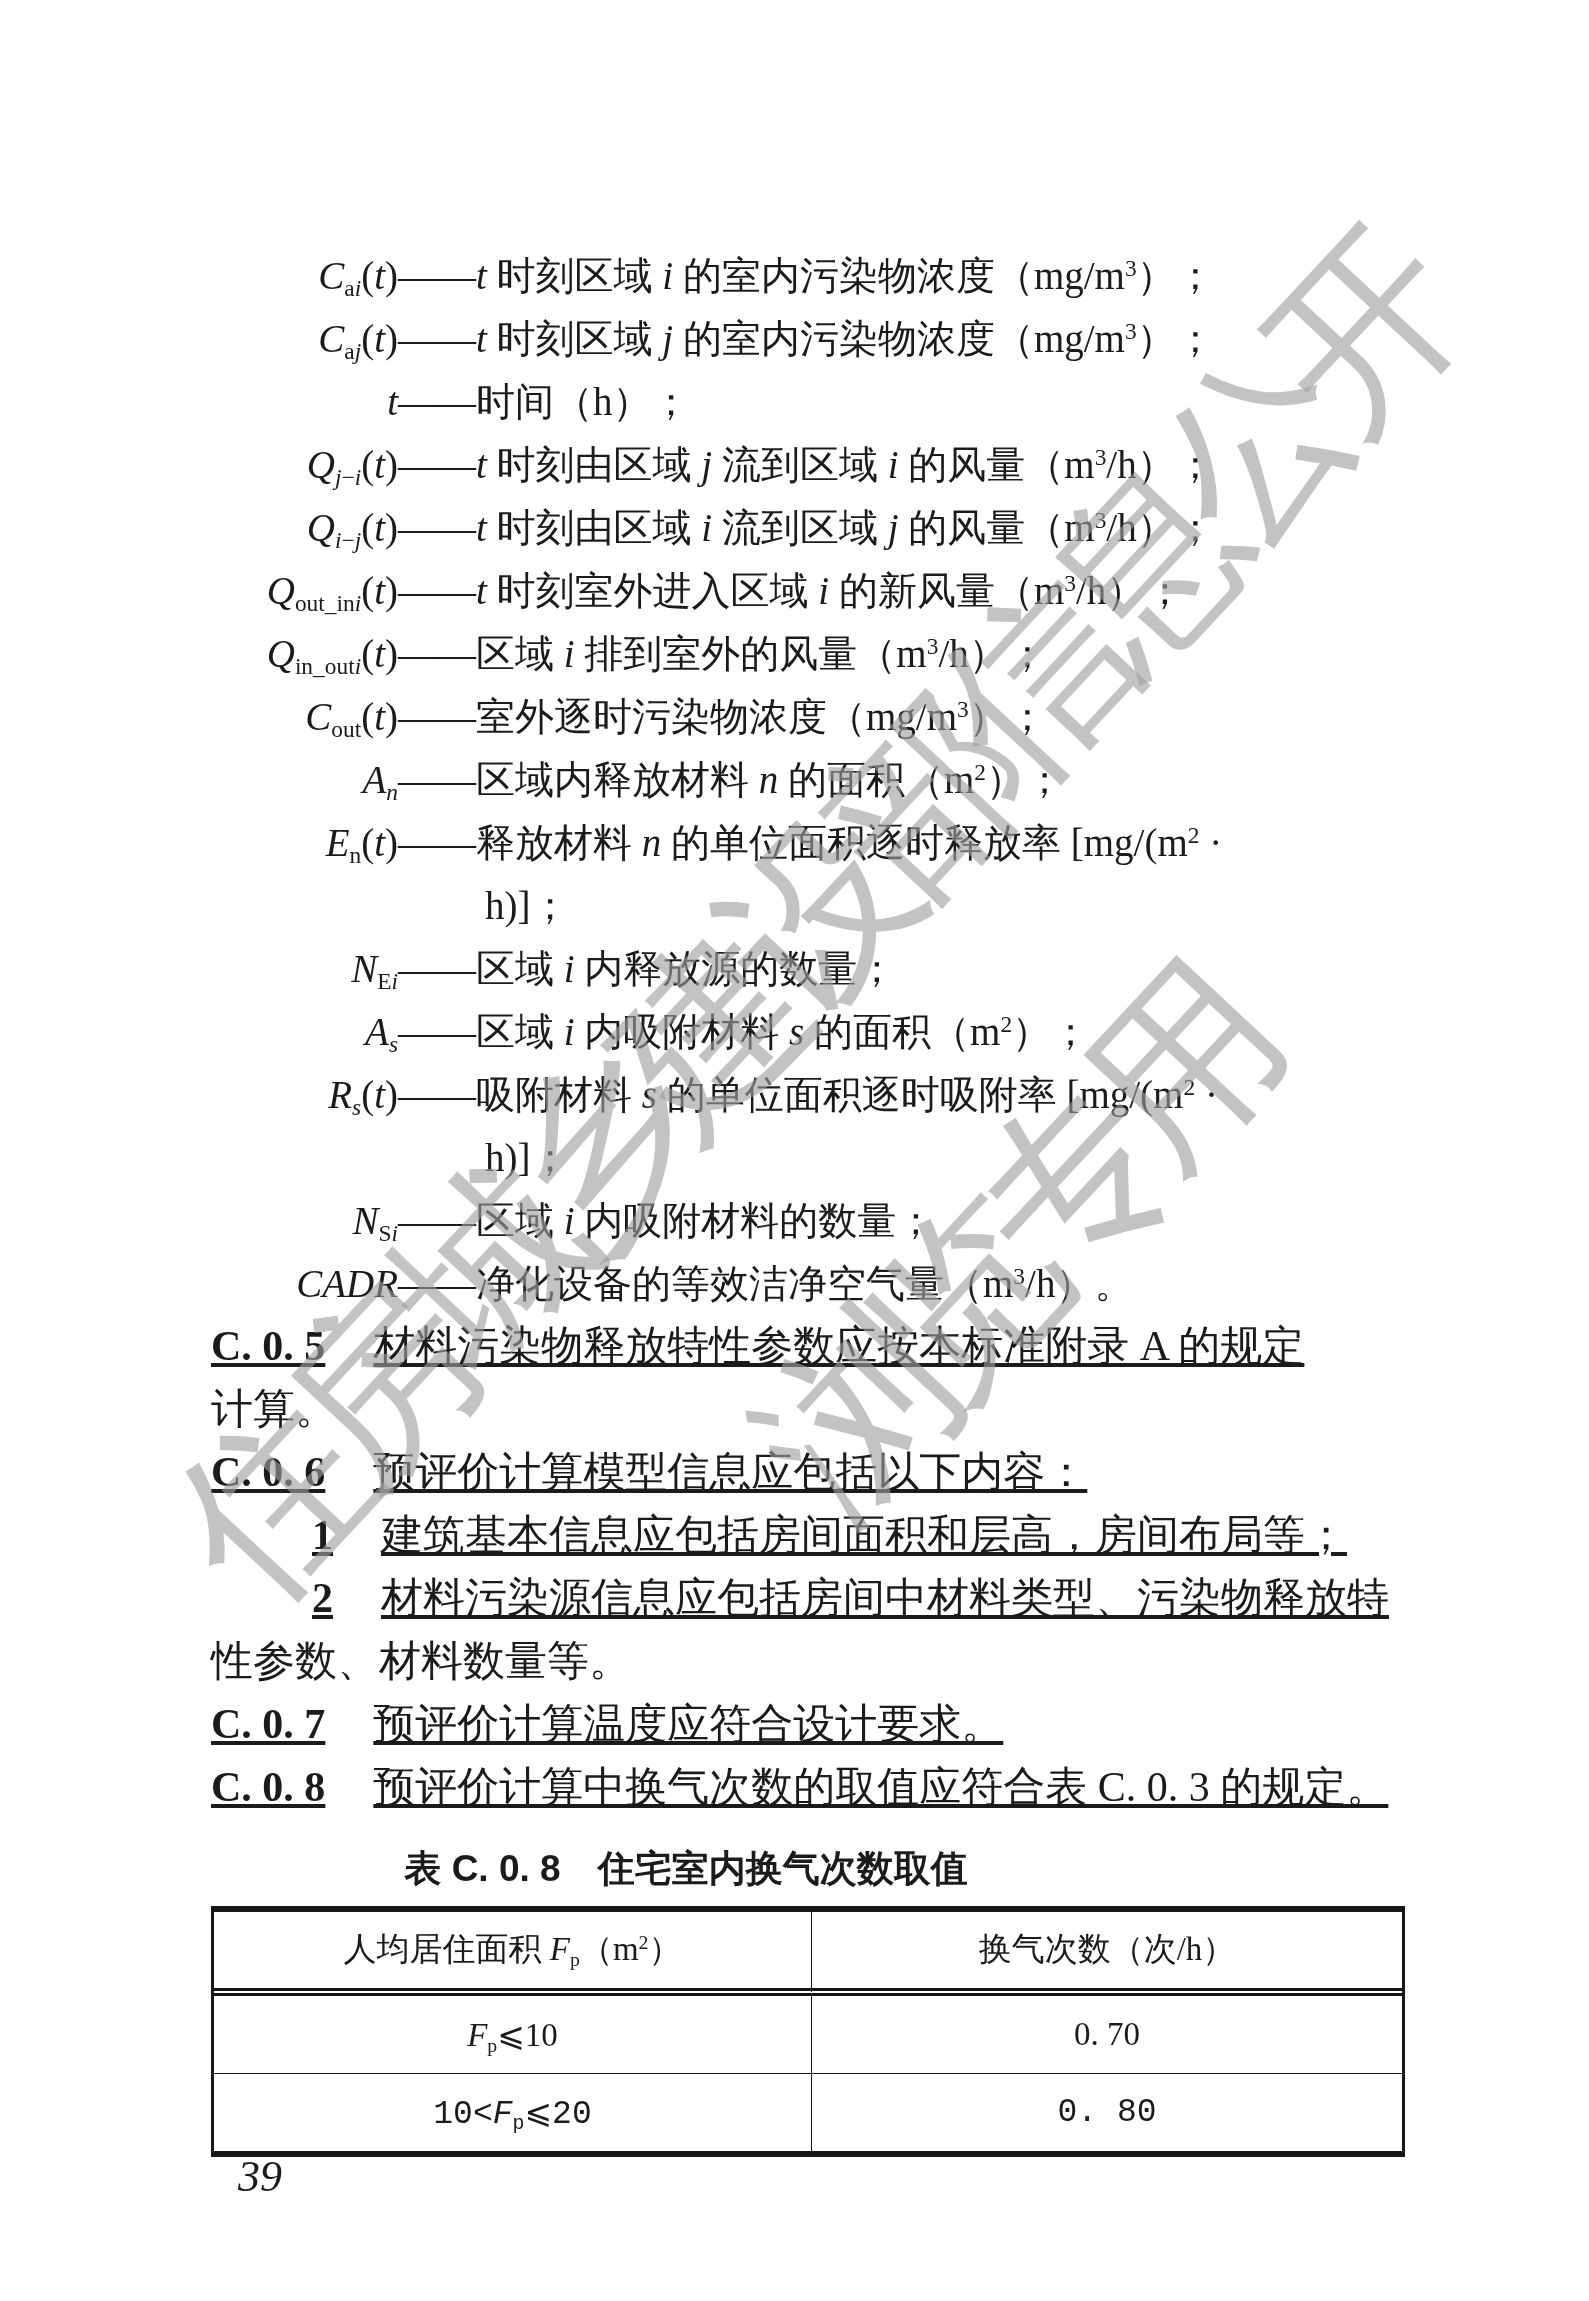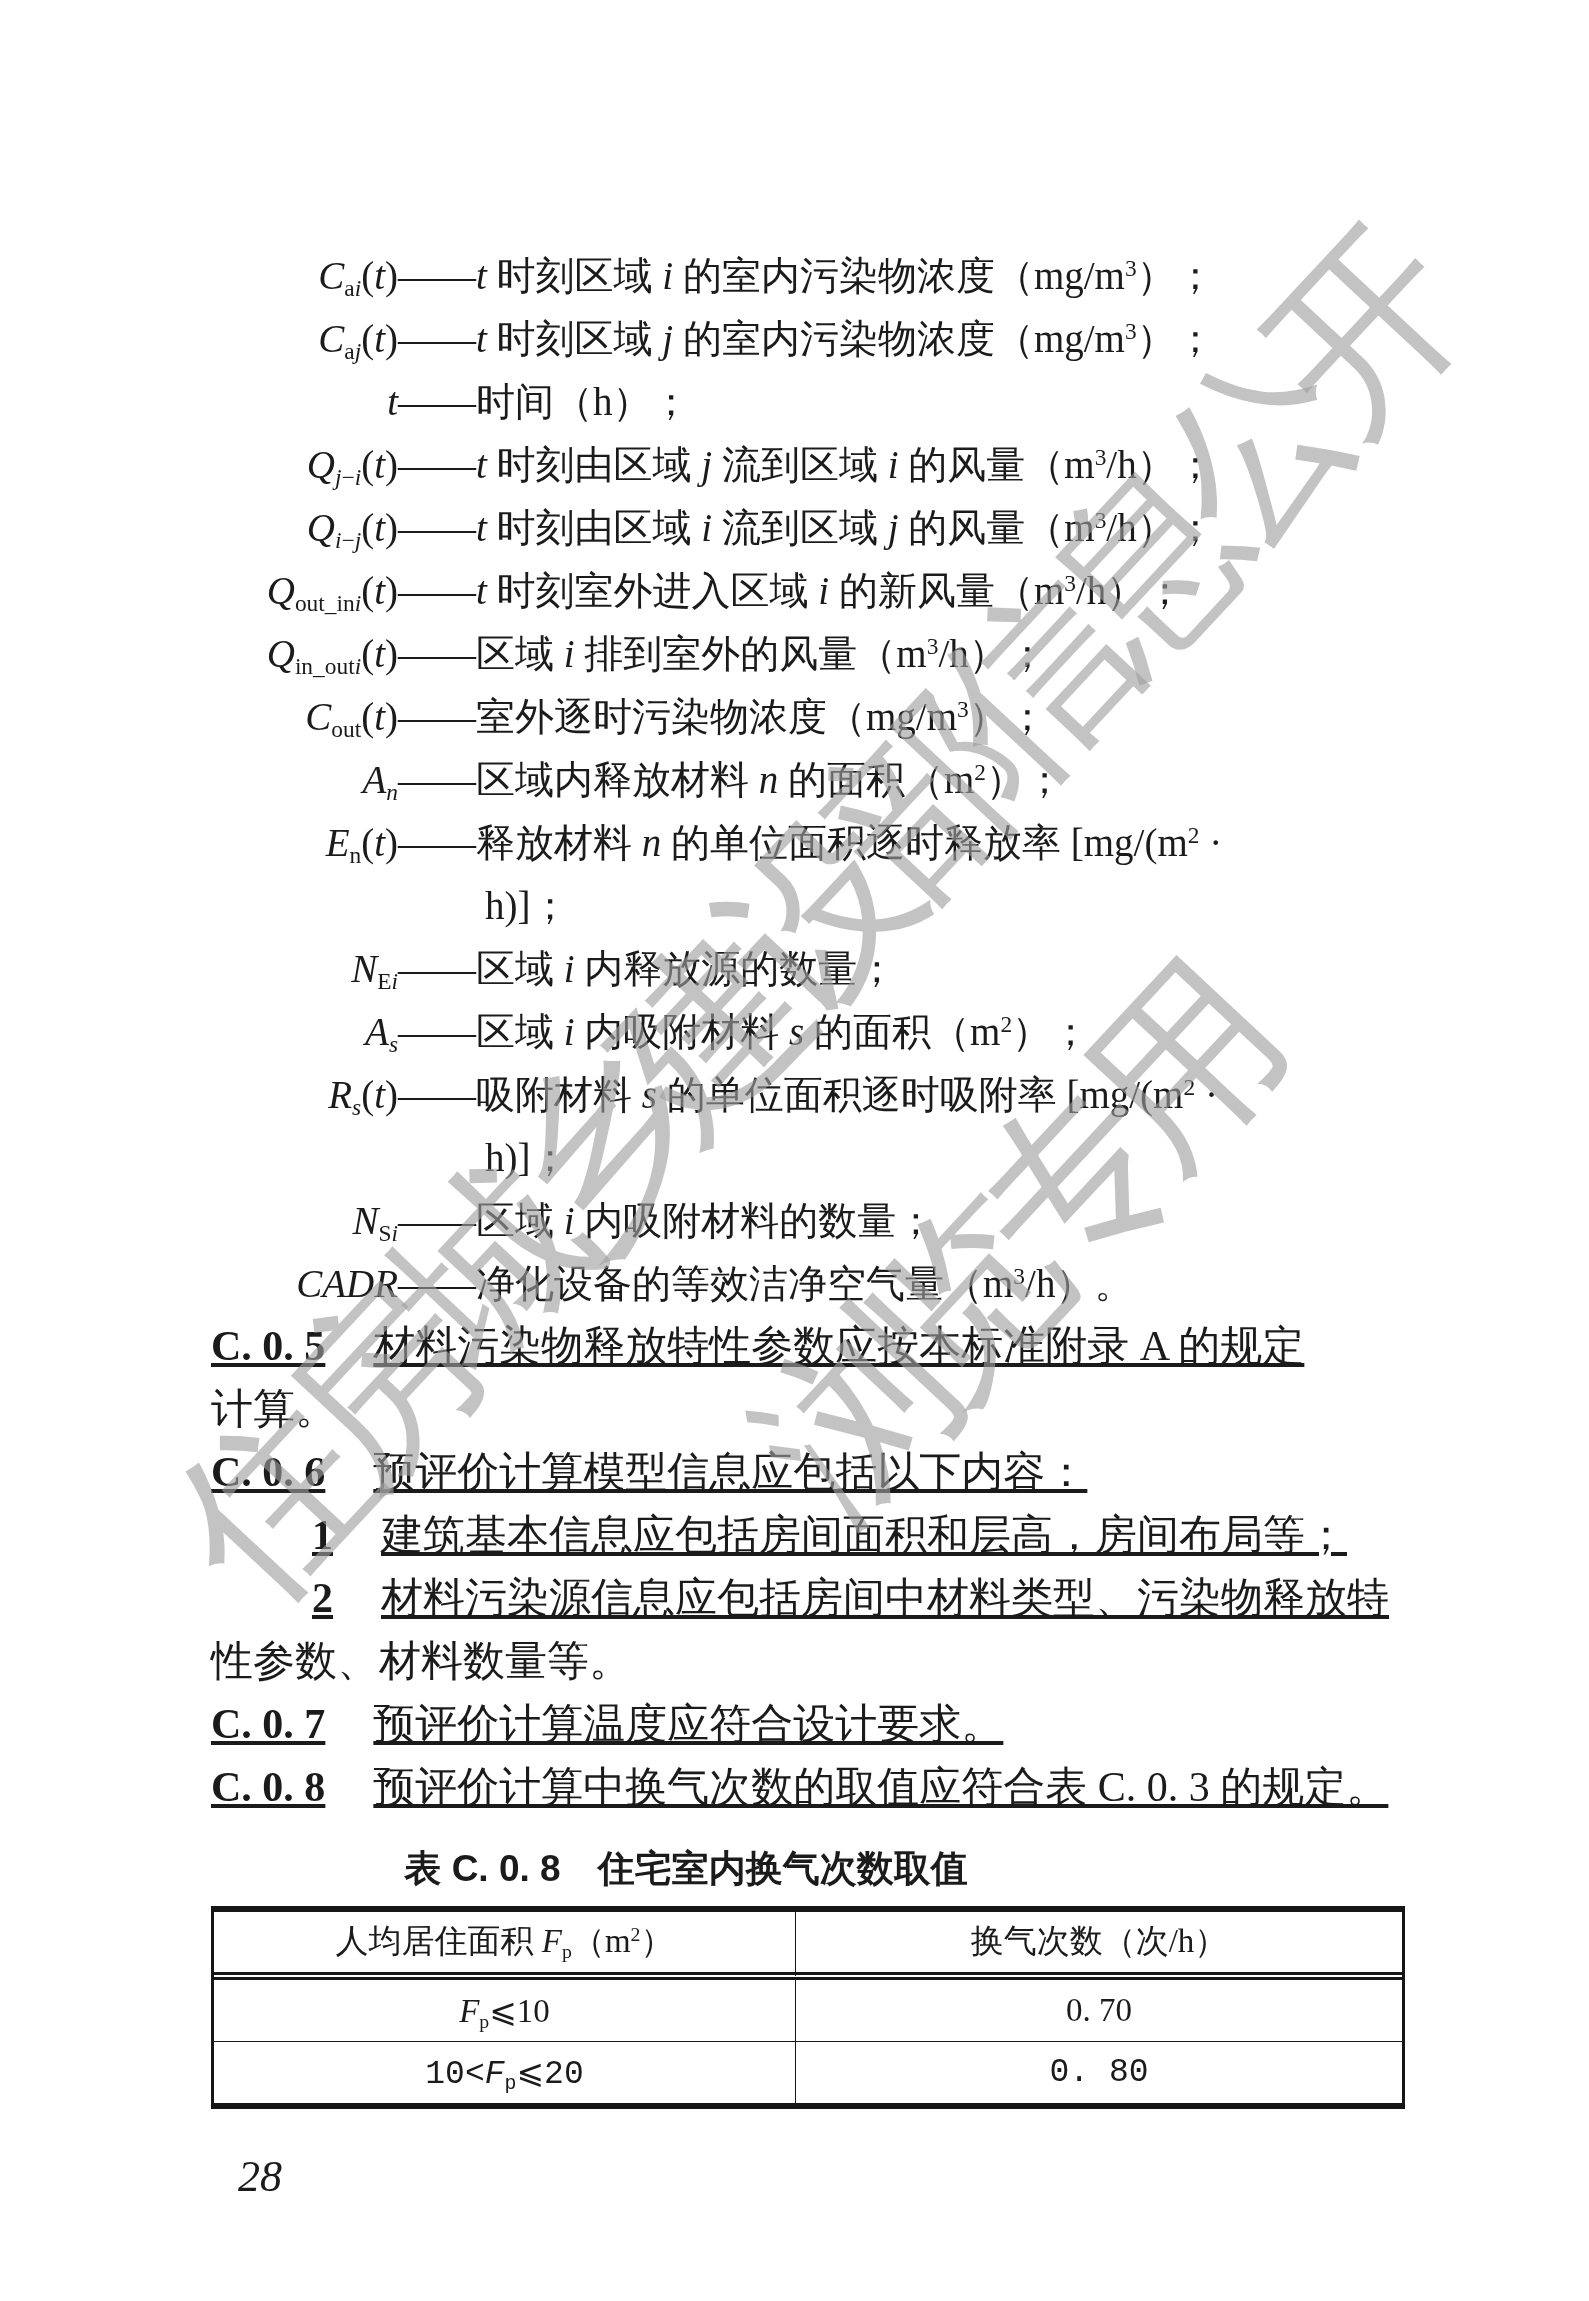--- a/index.html
+++ b/index.html
@@ -26,21 +26,21 @@
     margin-top:25px;text-align:center;font-weight:bold;font-size:37px;line-height:50px;
     font-family:"Liberation Sans","DejaVu Sans",sans-serif;
   }
   table.data-table{
     width:1194px;margin-top:11.5px;table-layout:fixed;
     border-collapse:separate;border-spacing:0;
     border:3.8px solid #161616;border-top-width:6.7px;border-bottom-width:6.7px;
   }
   .data-table th,.data-table td{
     font-weight:normal;font-size:33px;text-align:center;vertical-align:middle;
-    padding:0;height:61px;
+    padding:8px;height:61px;
   }
   .data-table th{height:60px;border-bottom:8.6px double #161616;}
   .data-table th:first-child,.data-table td:first-child{width:581px;border-right:1.9px solid #161616;}
   .data-table tbody tr + tr td{border-top:1.9px solid #161616;font-family:Liberation Mono, monospace;}
   .page-number{
     position:absolute;left:238px;top:2148px;font-size:44px;font-style:italic;line-height:58px;
   }
   .watermark{position:absolute;left:0;top:0;width:1590px;height:2302px;z-index:5;pointer-events:none;}
   .wm{
     position:absolute;white-space:nowrap;
@@ -152,21 +152,21 @@
             </tr>
             <tr>
               <td>10&lt;<i>F</i><sub>p</sub>⩽20</td>
               <td>0. 80</td>
             </tr>
           </tbody>
       </table>
     </div>
   </div>
 
-  <div class="page-number">28</div>
+  <div class="page-number">39</div>
 
   <div class="watermark">
     <div class="wm wm1">住房城乡建设部信息公开</div>
     <div class="wm wm2">浏览专用</div>
   </div>
 
 </div>
 
 
 </body></html>

